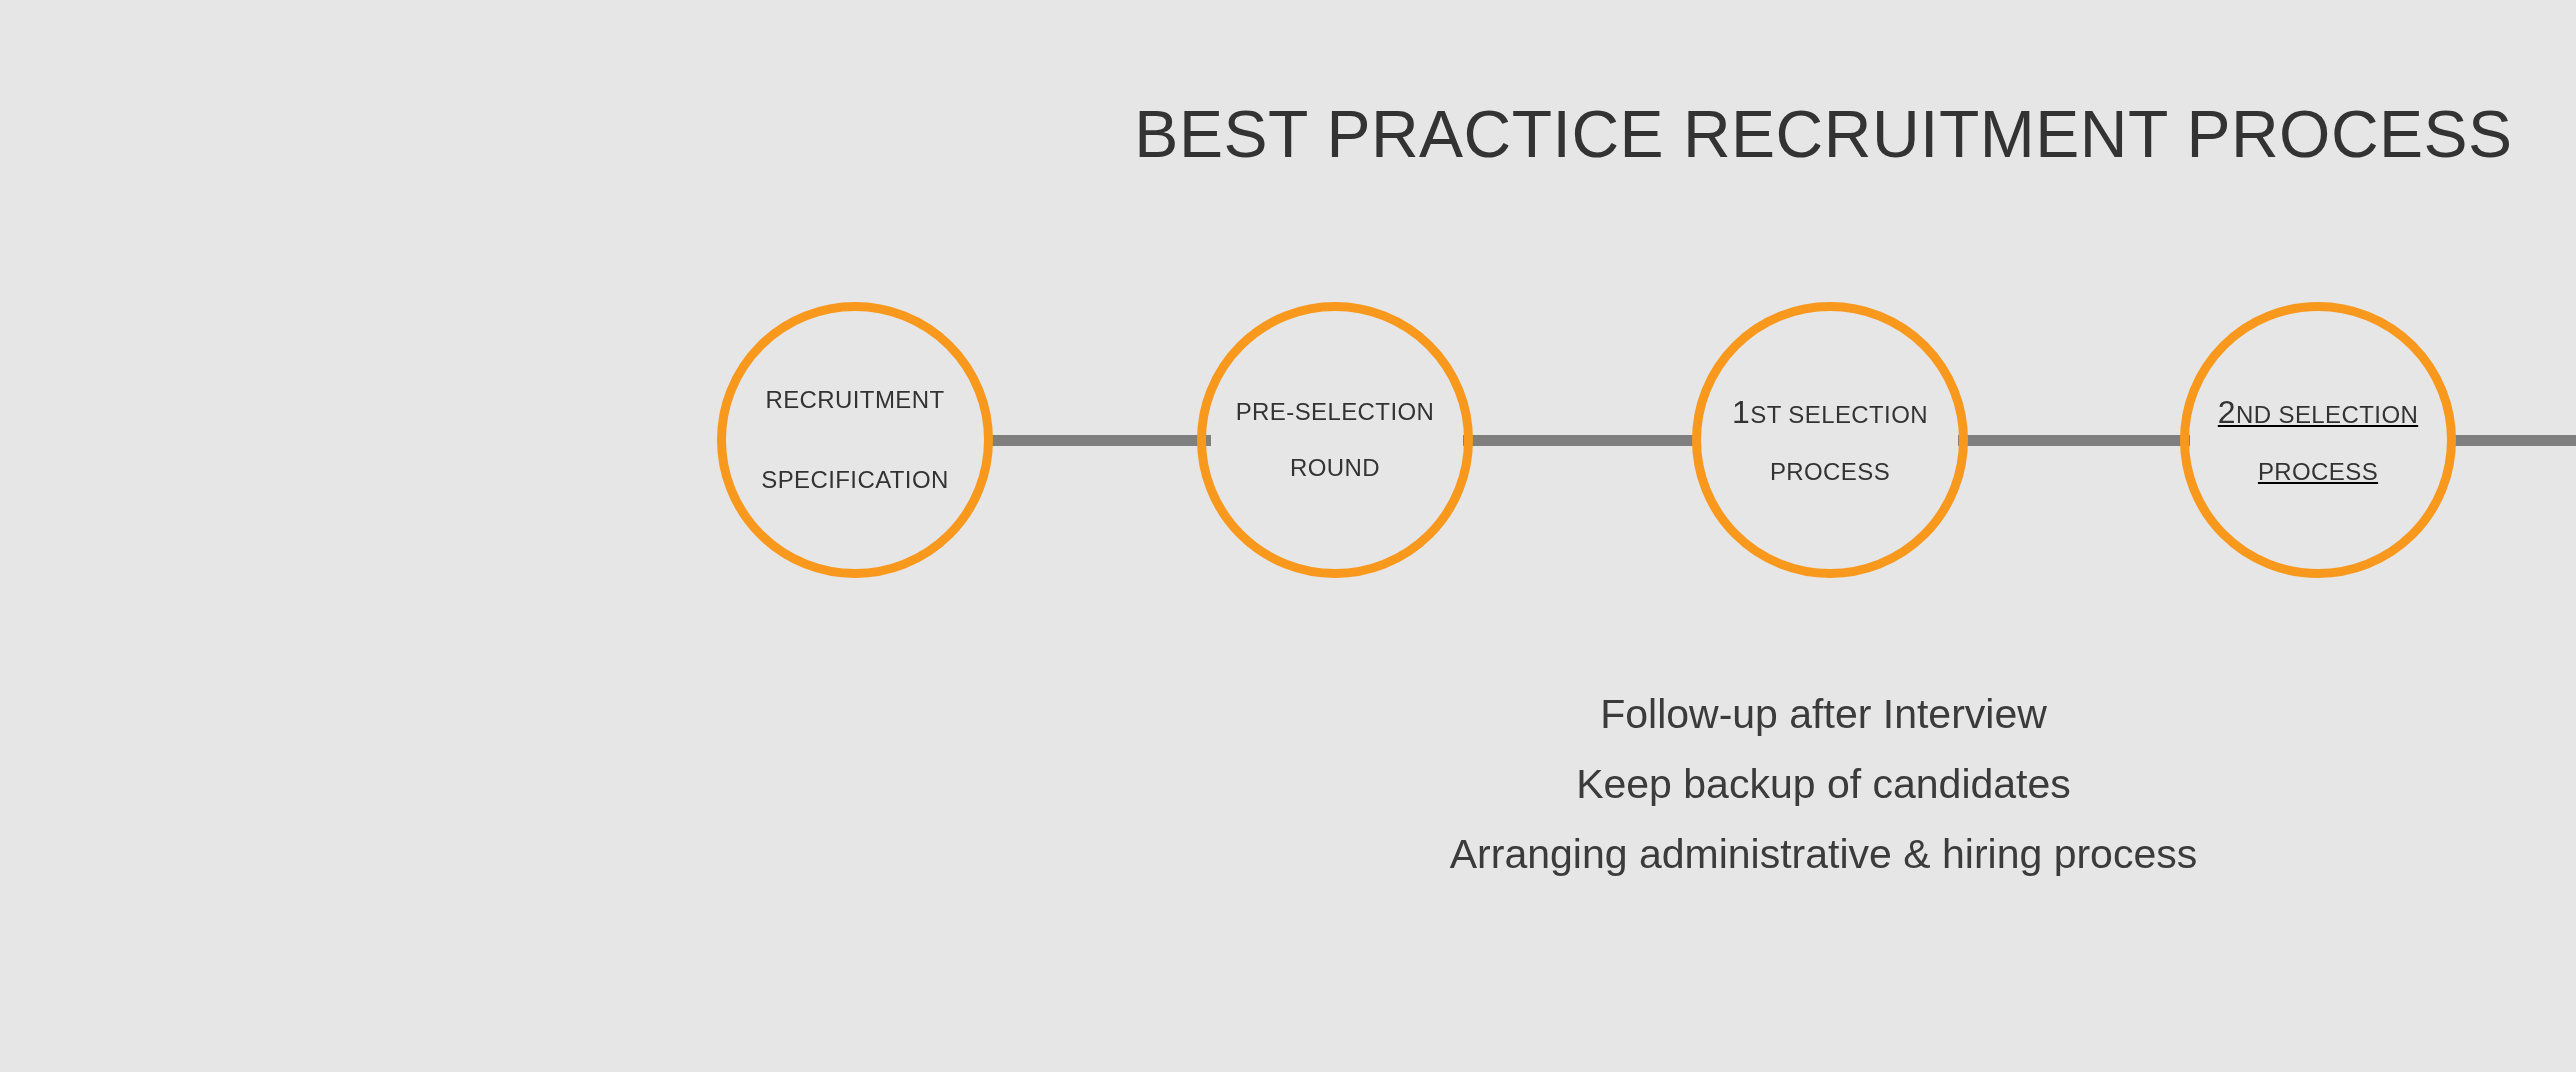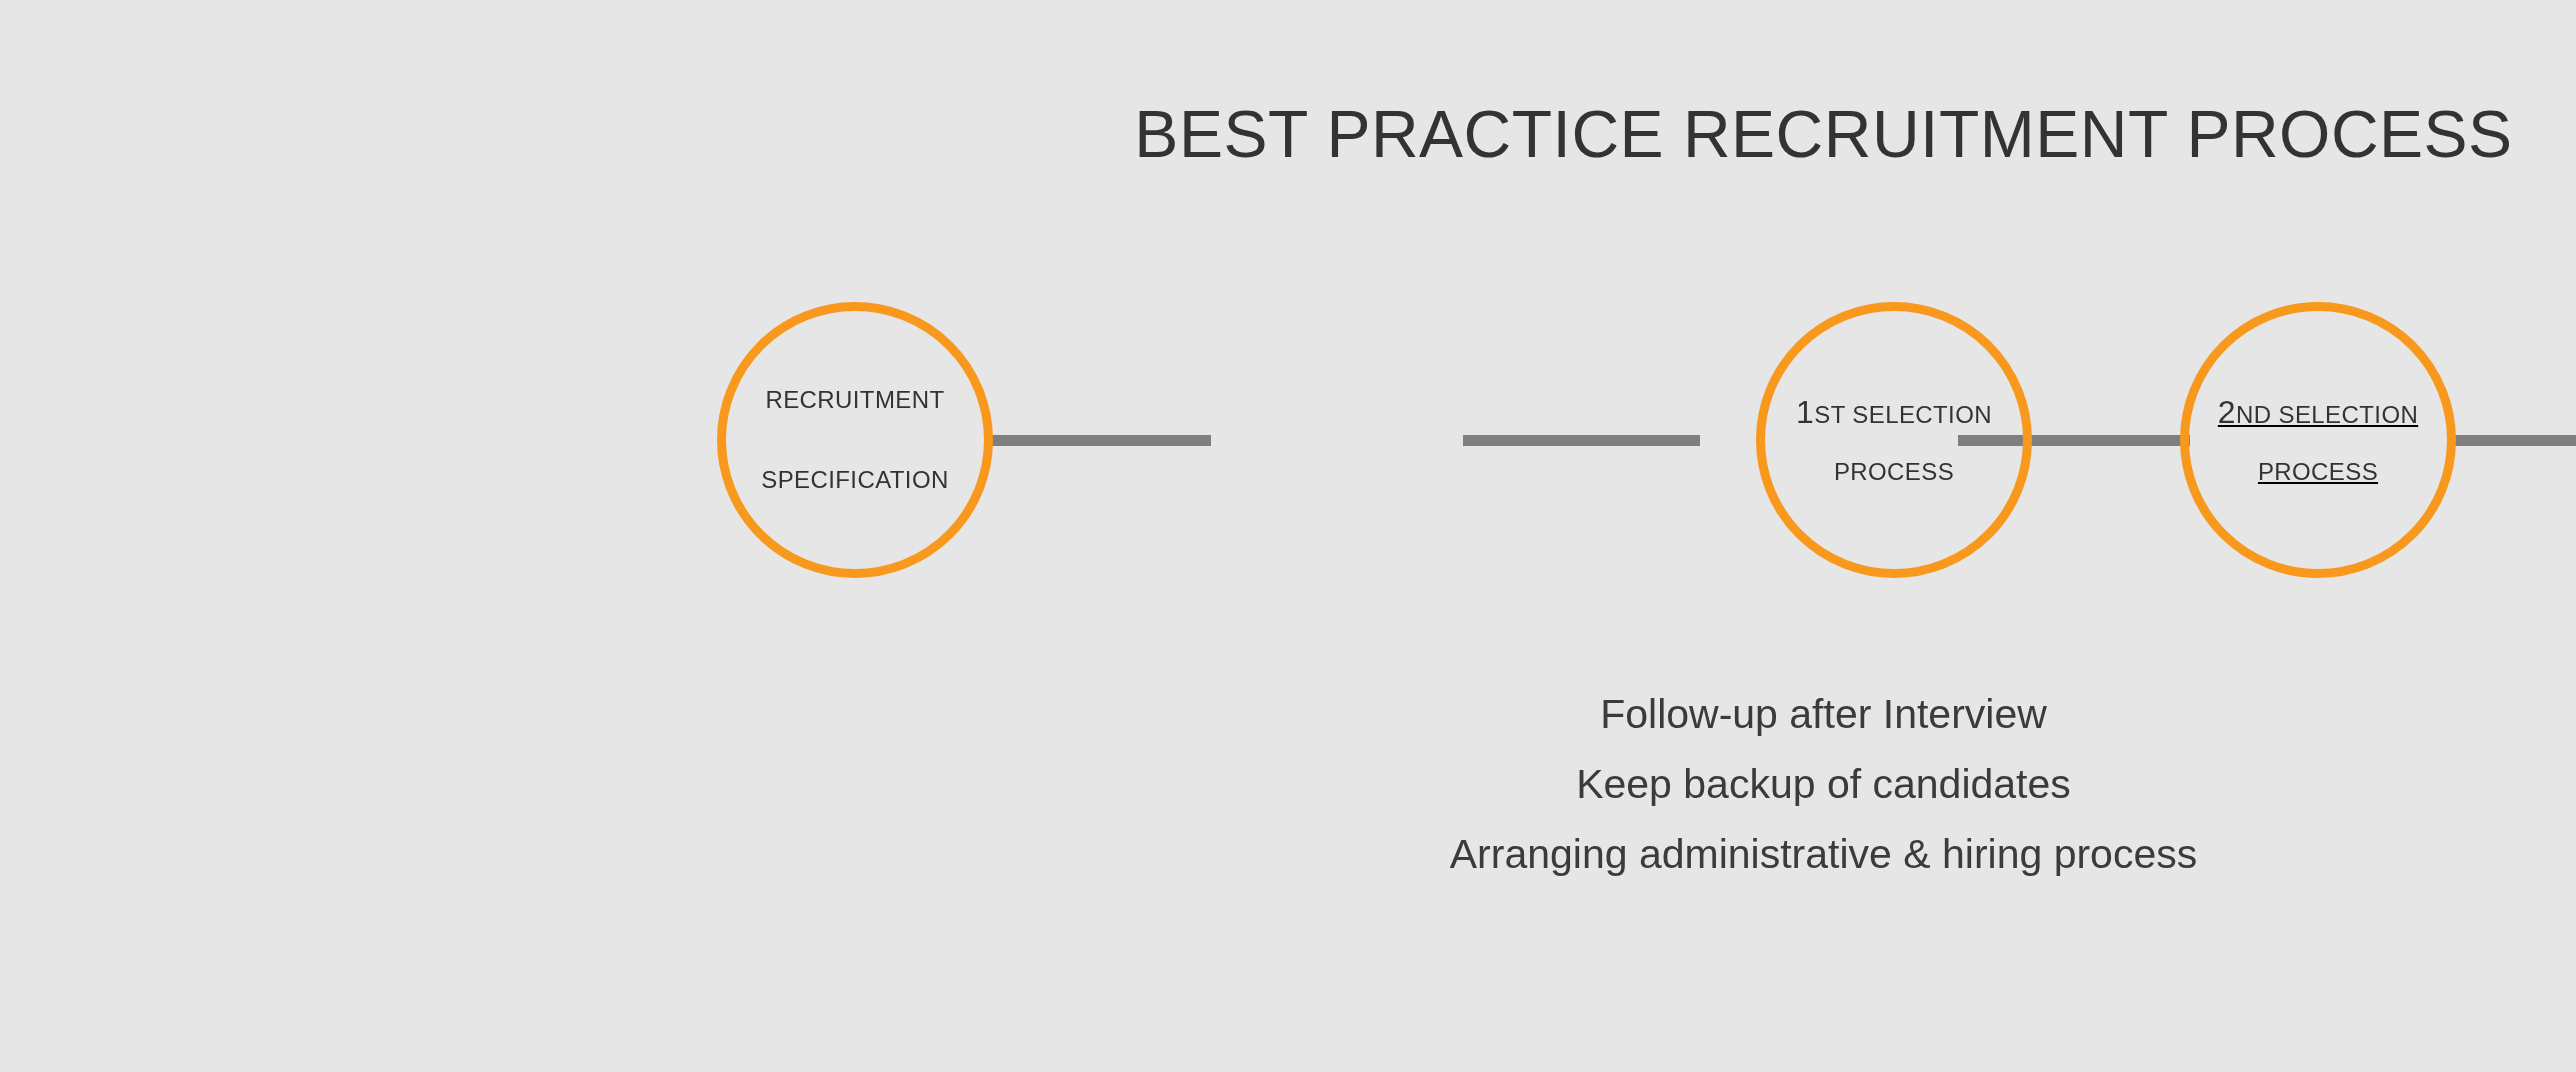--- a/index.html
+++ b/index.html
@@ -111,22 +111,28 @@
     <div class="connector" style="left:1958px; width:232px;"></div>
     <div class="connector" style="left:2447px; width:216px;"></div>
 
     <div class="node outline" style="left:717px;gap:24px;">
       <div class="node-line line1">
         <span></span><span>RECRUITMENT</span>
       </div>
       <div class="node-line line2">SPECIFICATION</div>
     </div>
 
+    <div class="node outline" style="left:1197px;">
+      <div class="node-line line1">
+        <span></span><span>PRE-SELECTION</span>
+      </div>
+      <div class="node-line line2">ROUND</div>
+    </div>
 
-    <div class="node outline" style="left:1756px;">
+    <div class="node outline" style="left:1692px;">
       <div class="node-line line1">
         <span class="big">1</span><span>ST SELECTION</span>
       </div>
       <div class="node-line line2">PROCESS</div>
     </div>
 
     <div class="node outline" style="left:2180px;text-decoration:underline;">
       <div class="node-line line1">
         <span class="big">2</span><span>ND SELECTION</span>
       </div>

